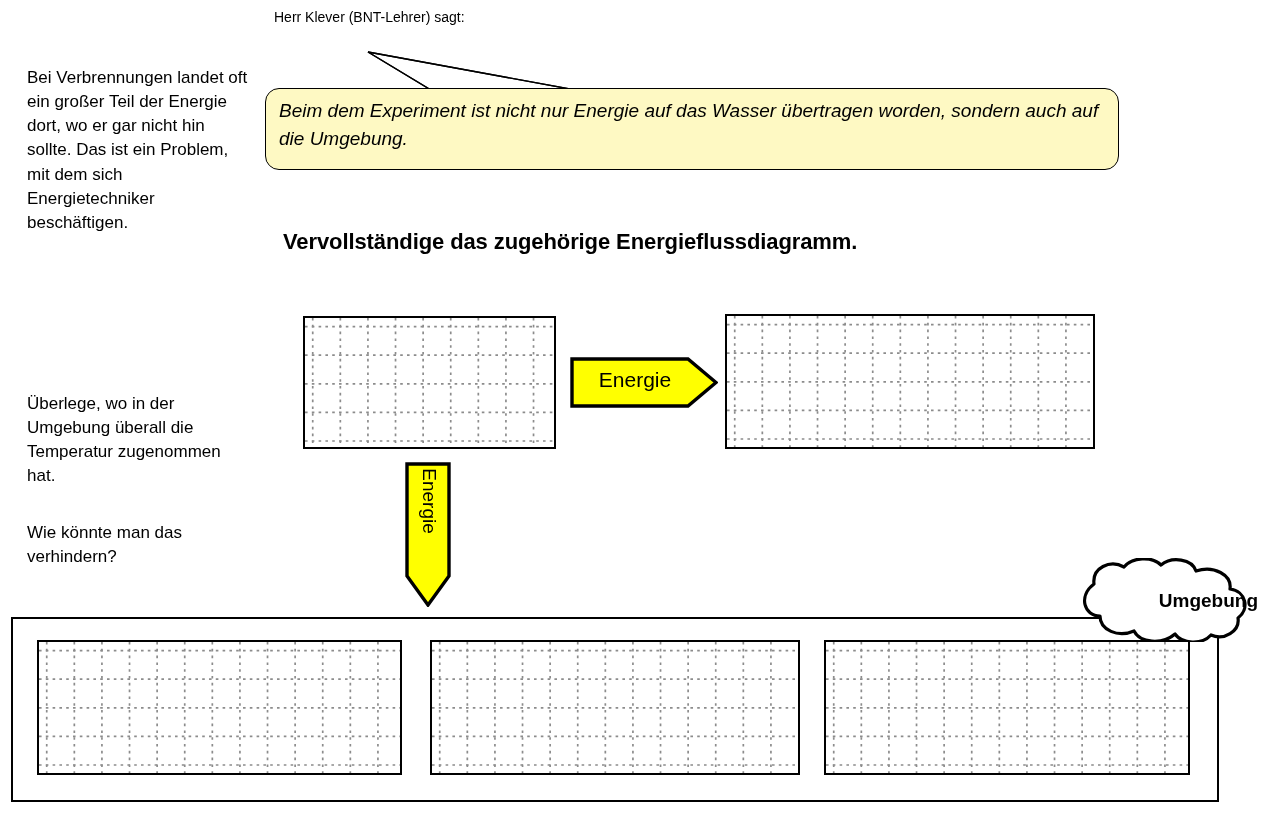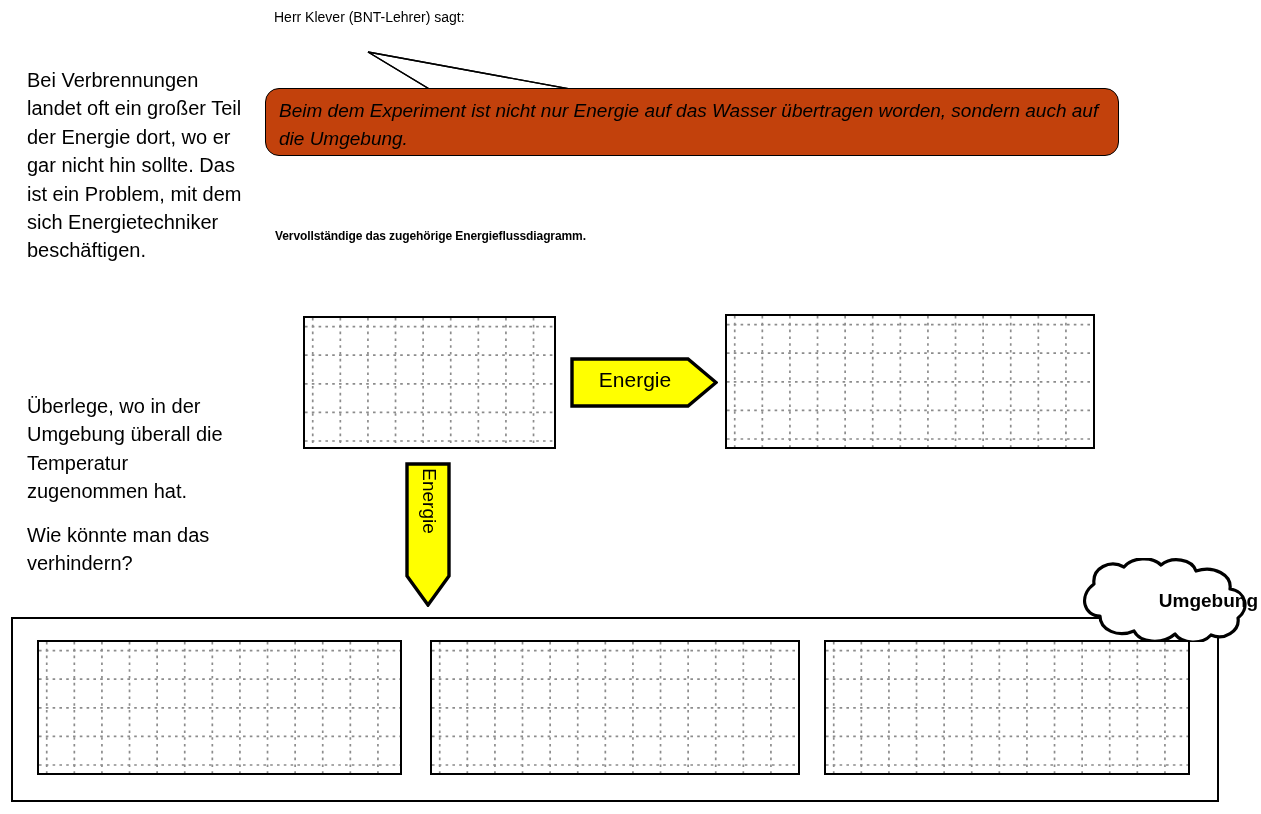--- a/index.html
+++ b/index.html
@@ -17,59 +17,59 @@
     width: 1261px;
     height: 814px;
     overflow: hidden;
     background: #ffffff;
   }
 
   
   .textblock {
     position: absolute;
     font-family: "Liberation Sans", sans-serif;
-    font-size: 20px;
+    font-size: 17px;
     line-height: 1.42;
     color: #000000;
     white-space: pre-line;
   }
 
   #intro-text   { left: 27px;  top: 66px;  width: 225px; }
   #reflect-text { left: 27px;  top: 392px; width: 225px; }
   #question-text{ left: 27px;  top: 521px; width: 225px; }
 
   #speaker-label {
     position: absolute;
     left: 274px;
     top: 8px;
     font-size: 14px;
     line-height: 1.3;
     color: #000000;
   }
 
   #task-heading {
     position: absolute;
-    left: 275px;
+    left: 283px;
     top: 229px;
-    font-size: 12px;
+    font-size: 22px;
     font-weight: bold;
     letter-spacing: -0.1px;
     color: #000000;
   }
 
   
   #speech-bubble {
     position: absolute;
     left: 265px;
     top: 88px;
     width: 854px;
-    height: 68px;
+    height: 82px;
     border: 1.6px solid #000000;
     border-radius: 14px;
-    background: #c2410c;
+    background: #fef9c3;
     box-sizing: border-box;
   }
   #speech-bubble-text {
     position: absolute;
     left: 13px;
     top: 8px;
     width: 826px;
     font-size: 19px;
     font-style: italic;
     line-height: 1.45;

